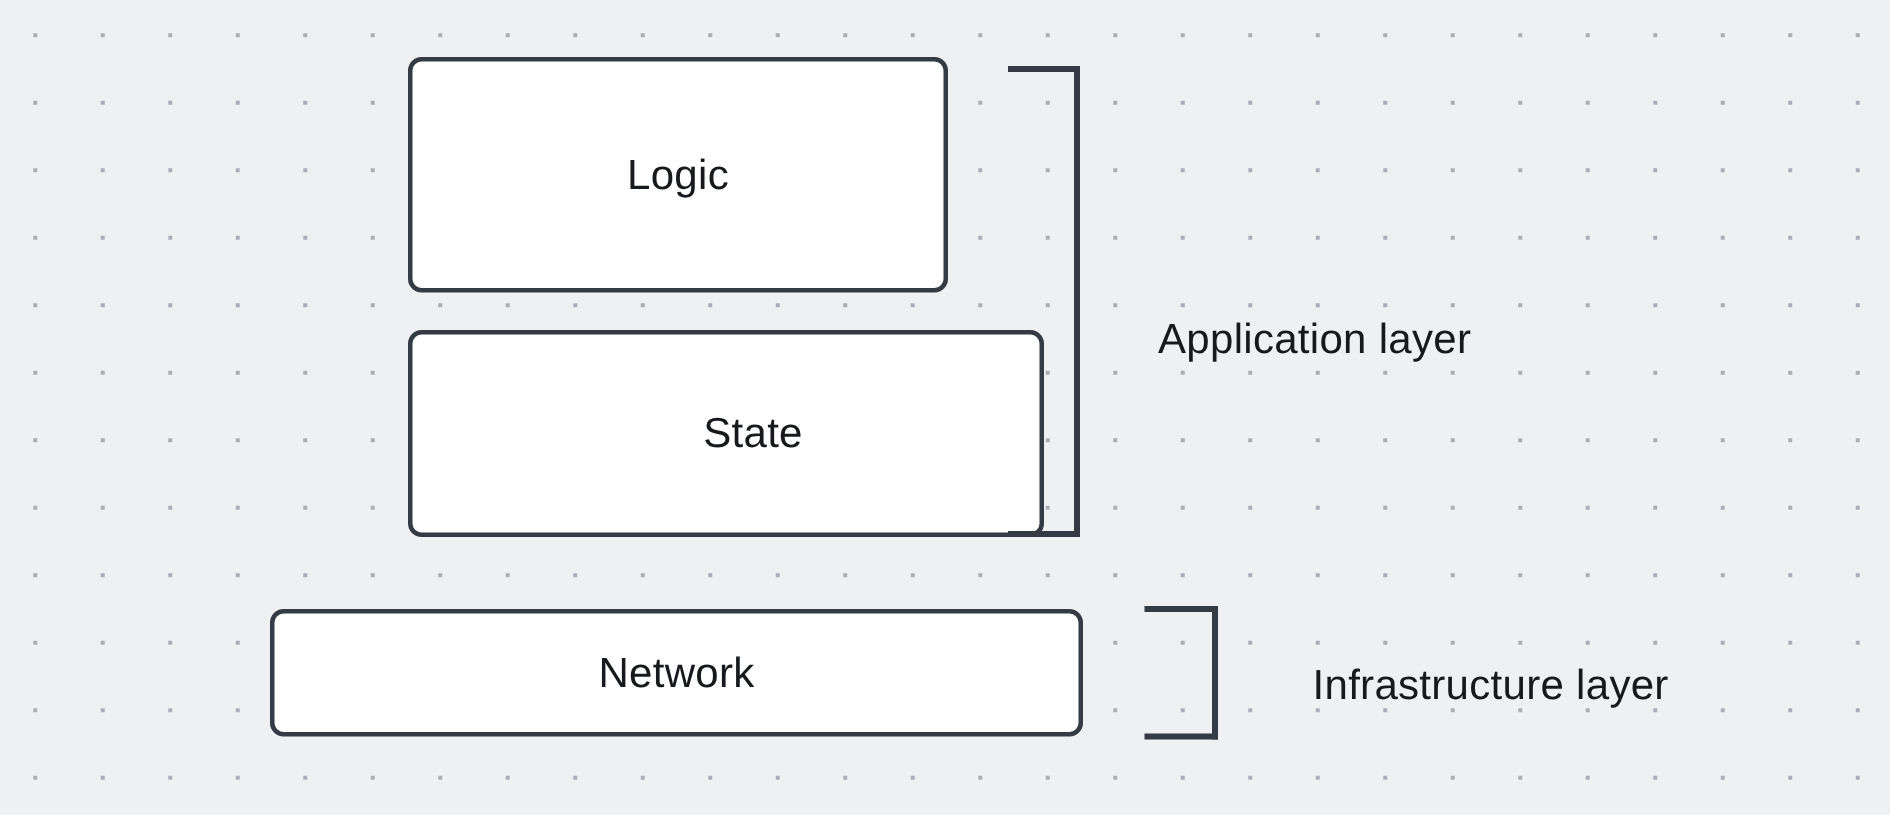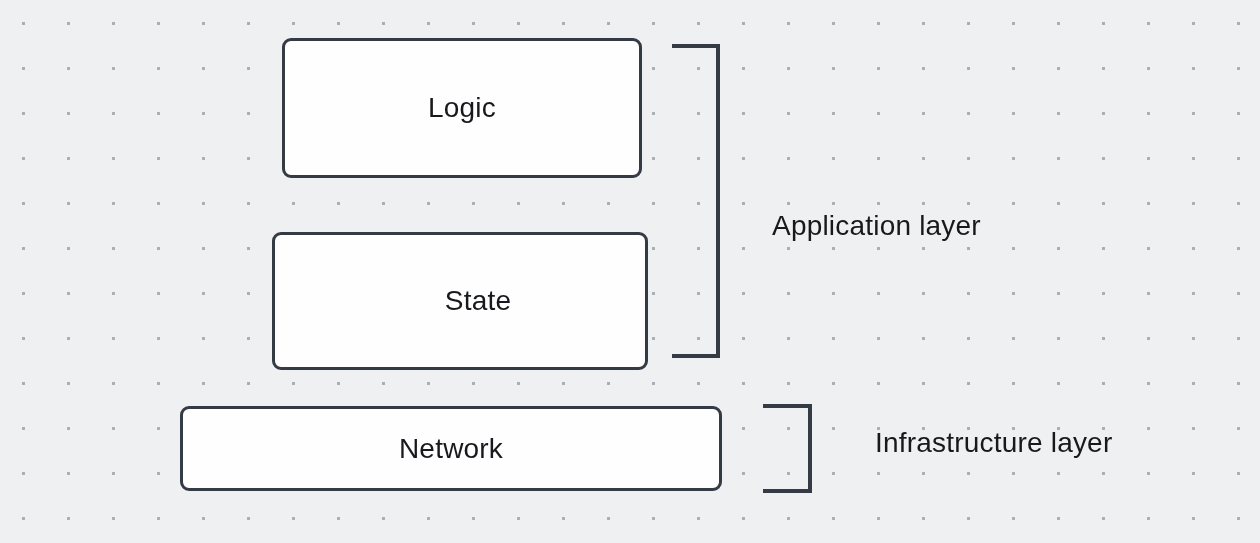--- a/index.html
+++ b/index.html
@@ -22,22 +22,22 @@
   .node {
     position: absolute;
     background: #fefefe;
     border: 3px solid #353b45;
     border-radius: 9px;
     display: flex;
     align-items: center;
     justify-content: center;
   }
 
-  .node-logic   { left: 282px; top: 38px;  width: 360px; height: 140px; }
-  .node-state   { left: 272px; top: 232px; width: 376px; height: 138px; padding-left: 36px; }
+  .node-logic   { left: 272px; top: 38px;  width: 360px; height: 157px; }
+  .node-state   { left: 272px; top: 220px; width: 424px; height: 138px; padding-left: 36px; }
   .node-network { left: 180px; top: 406px; width: 542px; height: 85px;  }
 
   .node-label {
     font-size: 28px;
     color: #17191c;
     letter-spacing: 0.2px;
     white-space: nowrap;
   }
 
   .bracket {
@@ -54,21 +54,21 @@
     position: absolute;
     font-size: 28px;
     line-height: 1.2;
     color: #17191c;
     letter-spacing: 0.2px;
     white-space: nowrap;
     margin-left: 11px;
   }
 
   .label-app   { left: 761px; top: 209px; }
-  .label-infra { left: 864px; top: 426px; }
+  .label-infra { left: 864px; top: 440px; }
 </style>
 </head>
 <body>
 
 <div class="canvas">
 
   <div class="node node-logic">
     <span class="node-label">Logic</span>
   </div>
 

